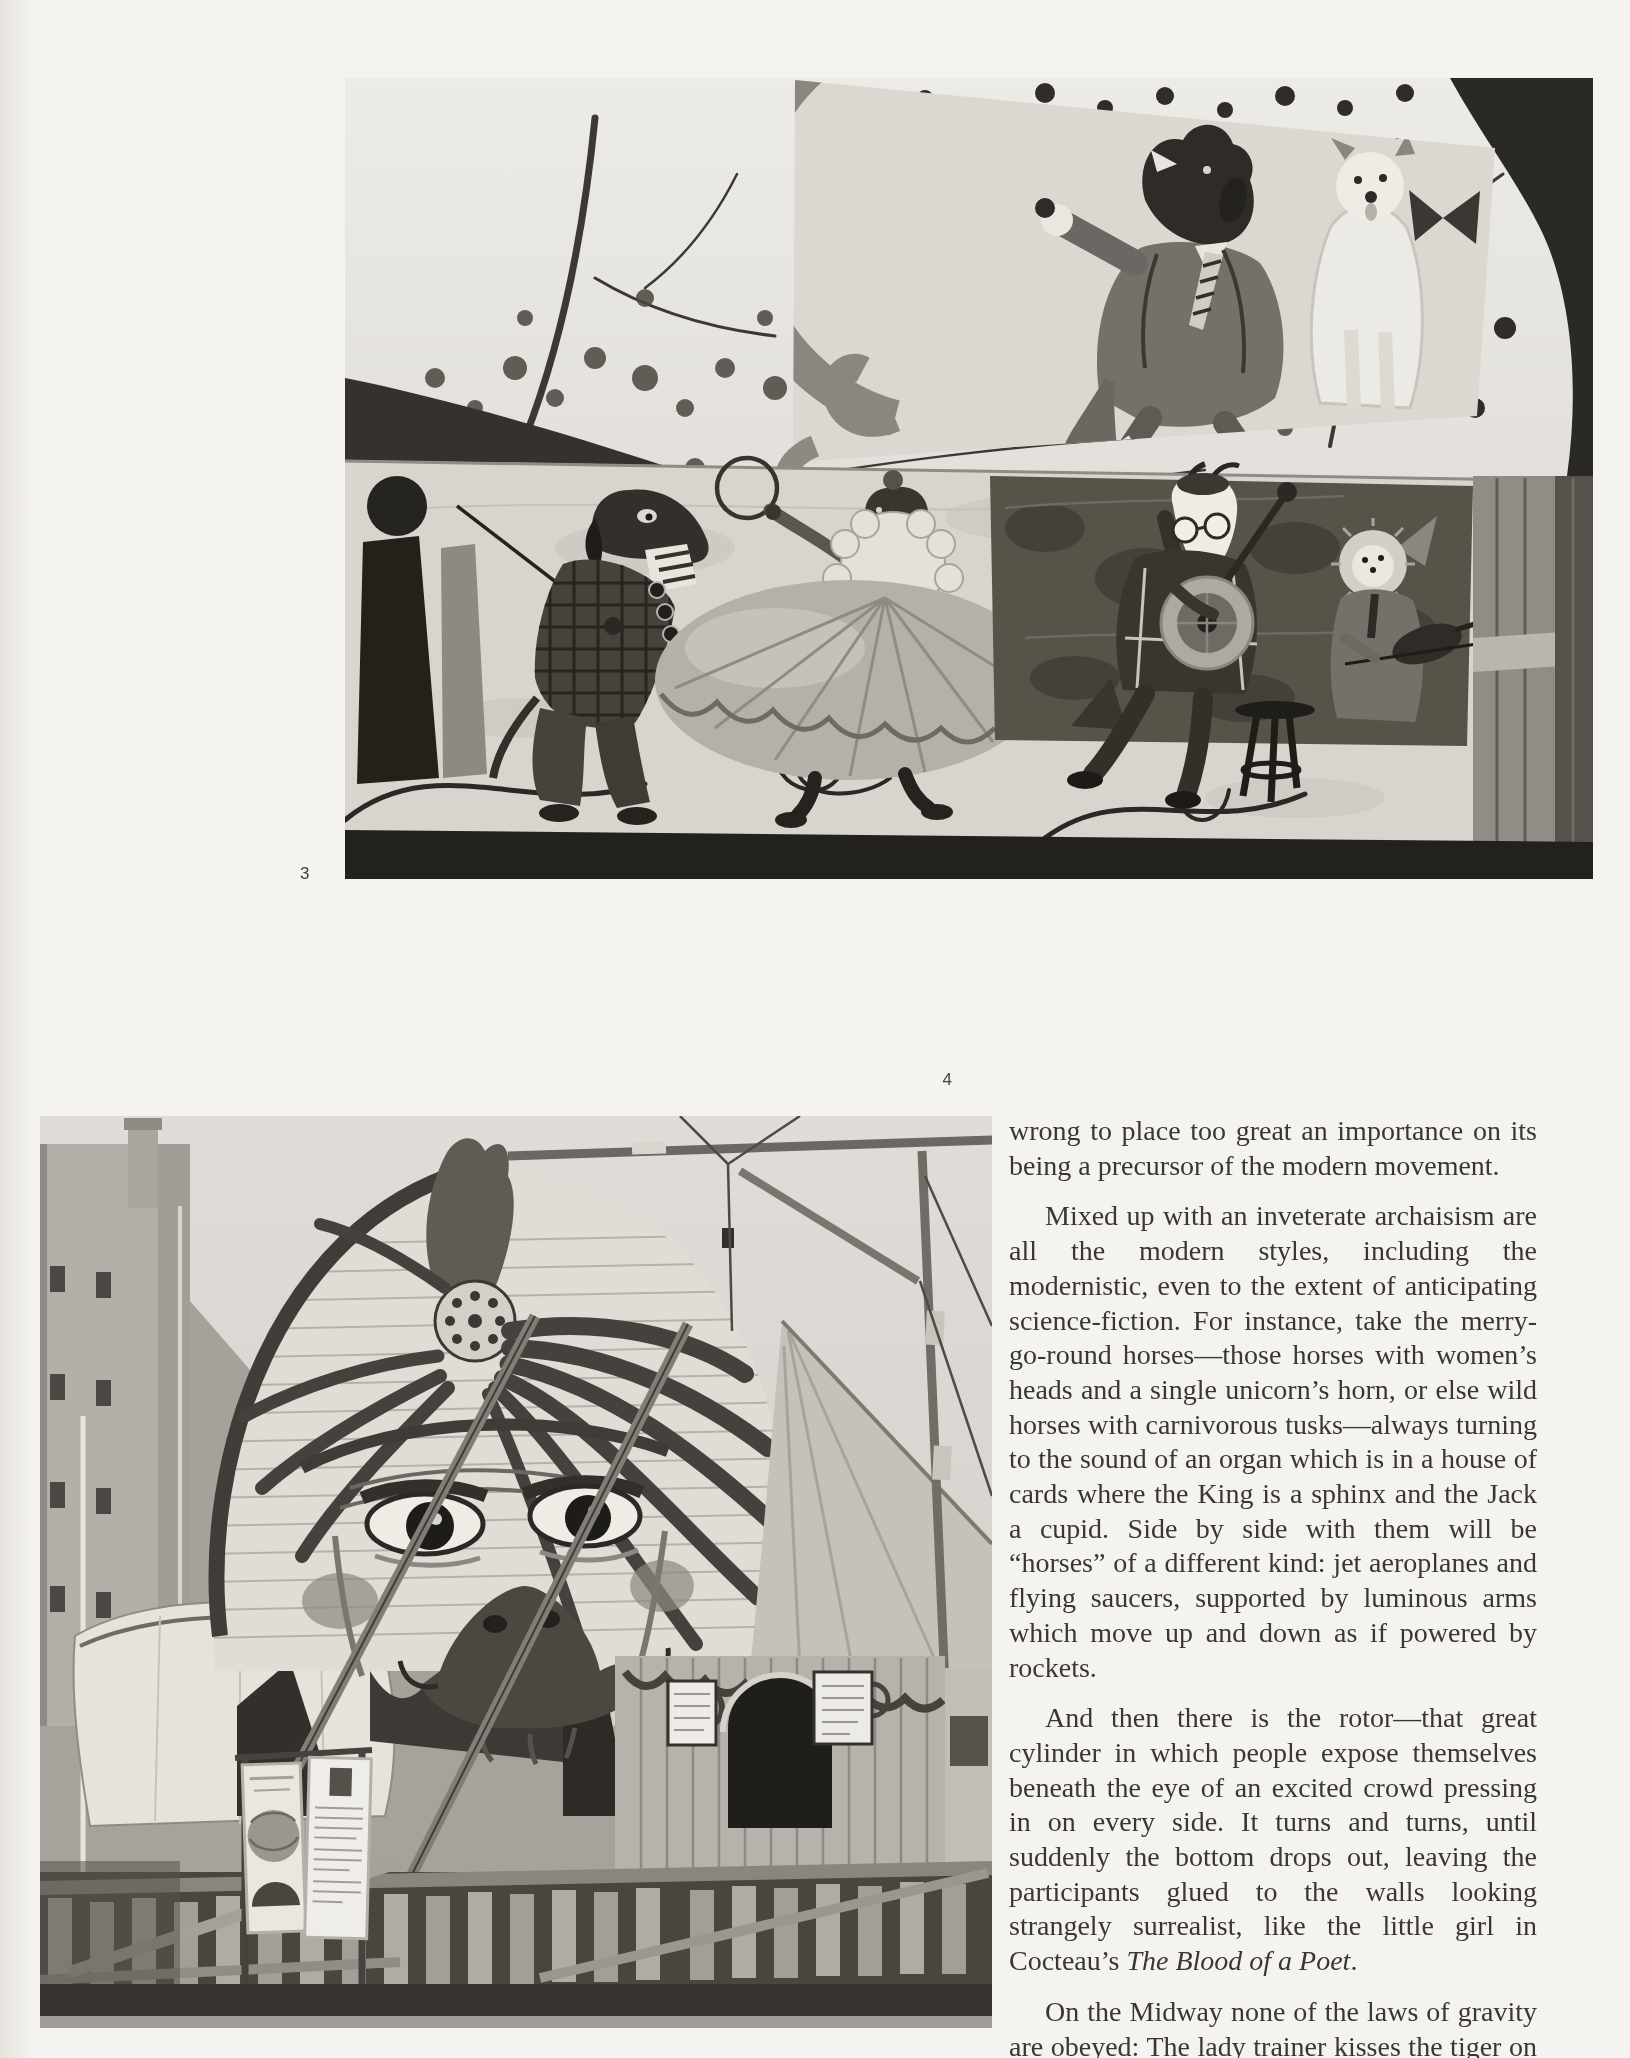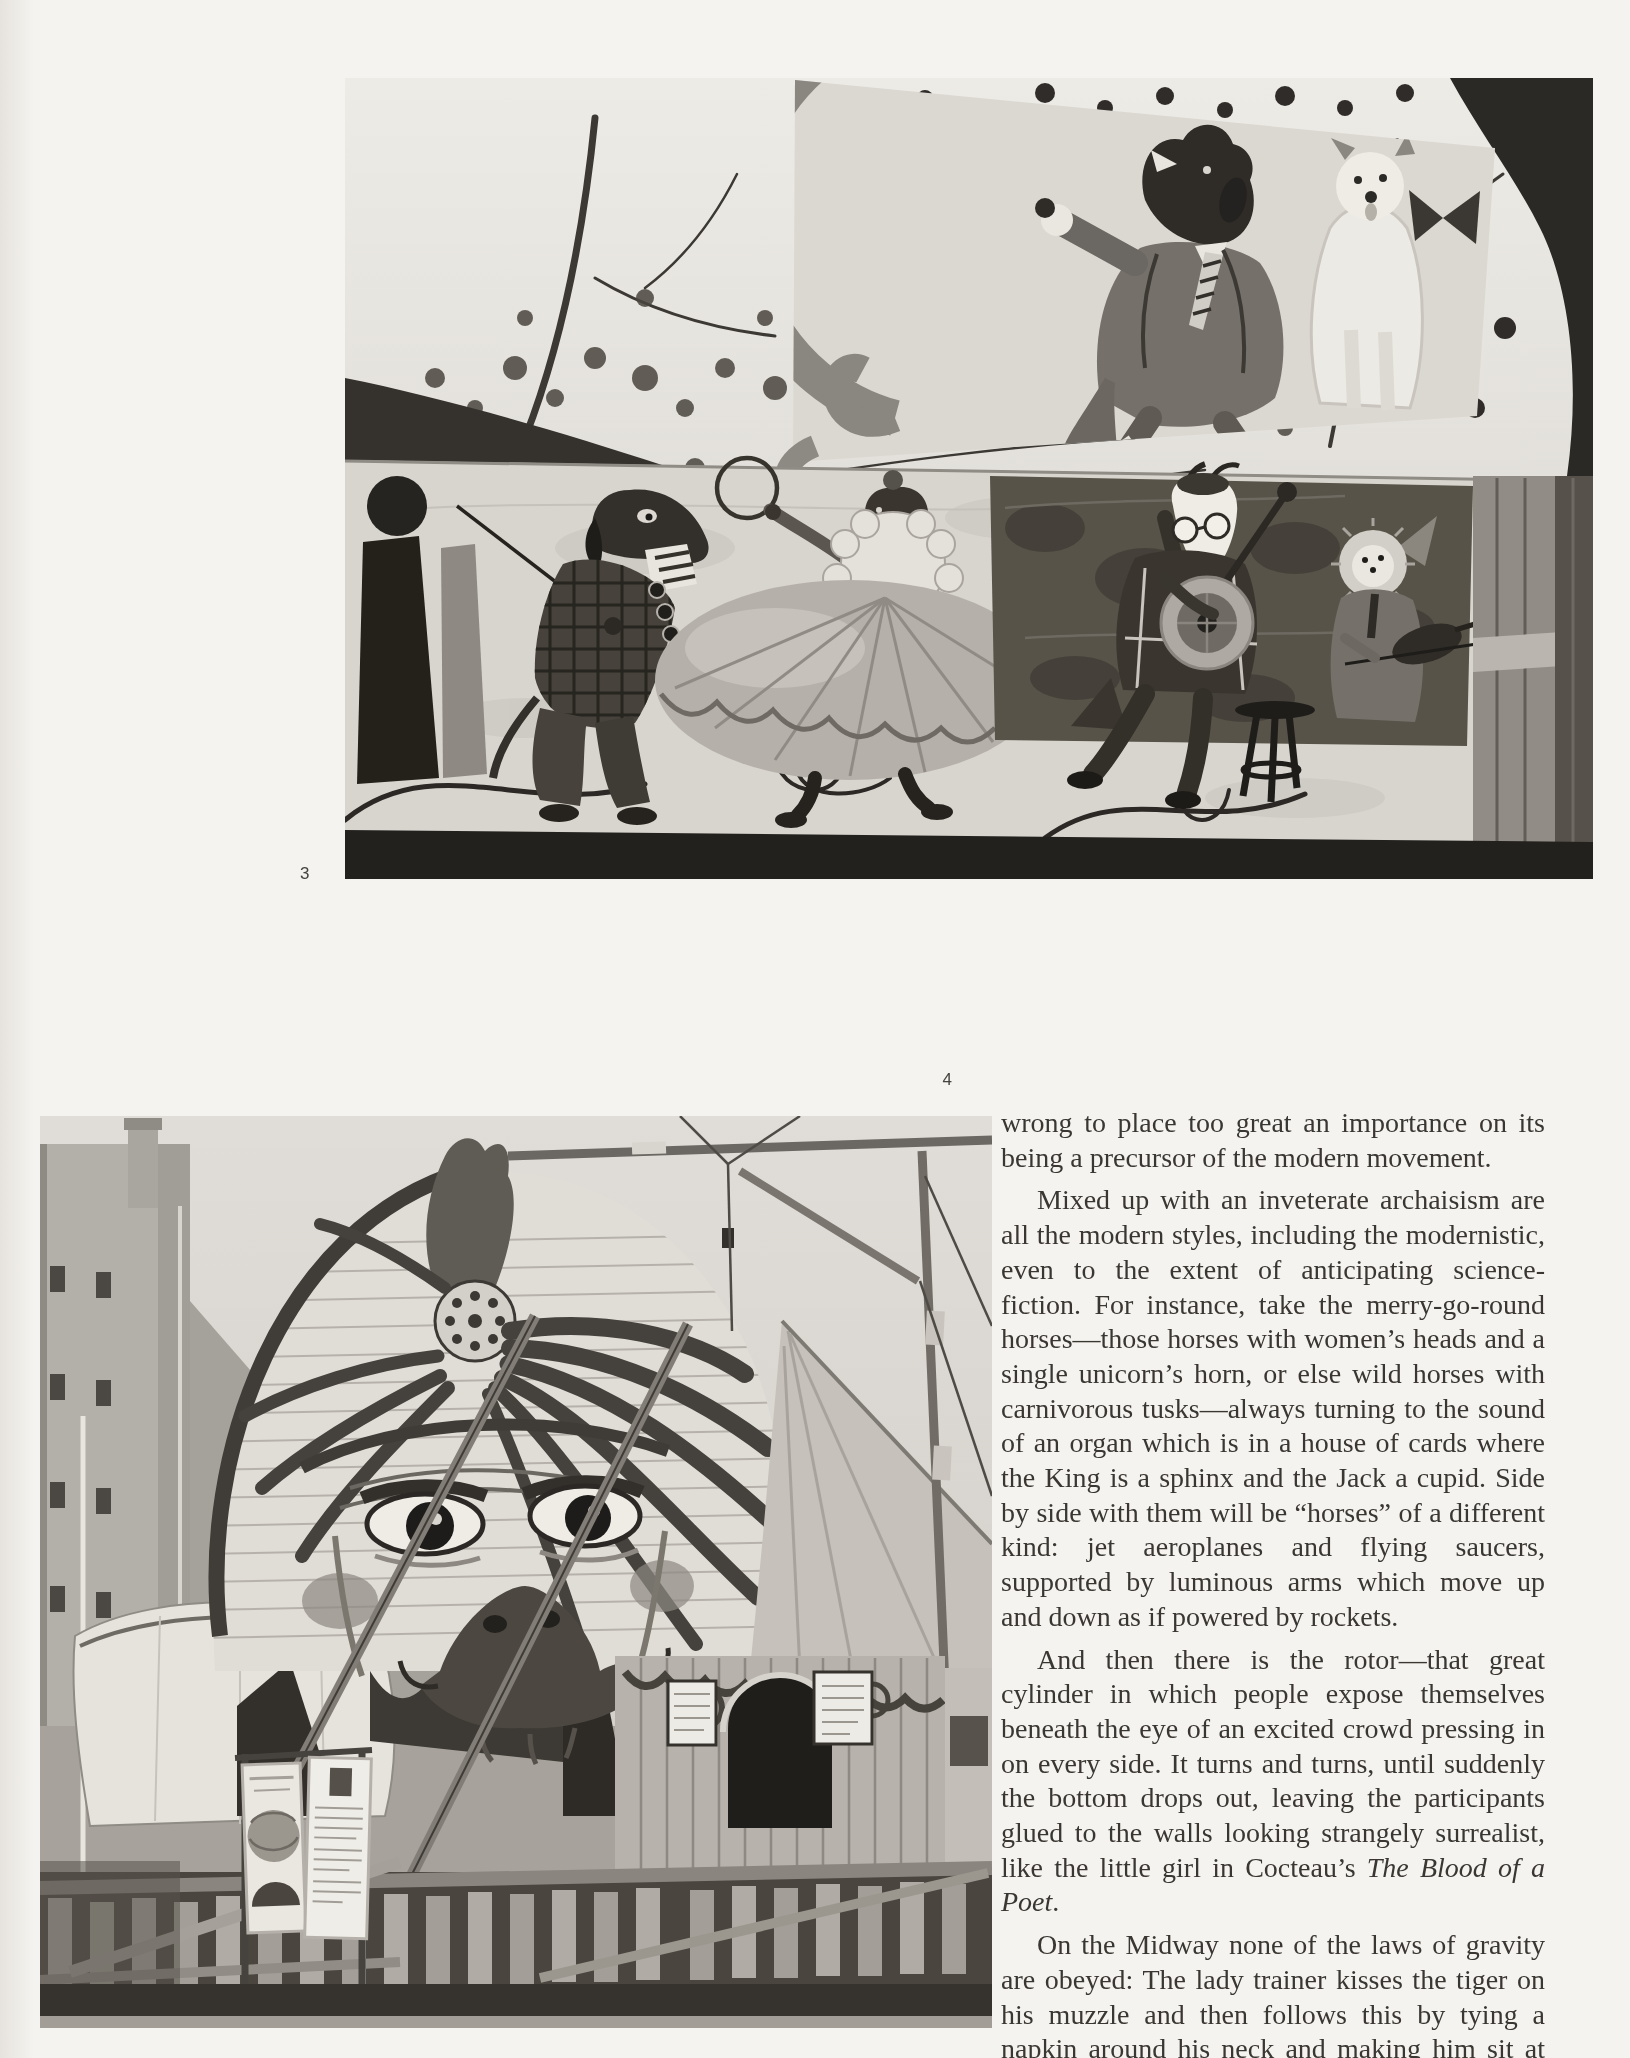--- a/index.html
+++ b/index.html
@@ -8,21 +8,21 @@
   .page::before{content:"";position:absolute;left:0;top:0;width:34px;height:100%;
     background:linear-gradient(90deg,#e6e3de 0%,#f5f3ef 100%);pointer-events:none;}
   .photo{position:absolute;overflow:hidden;}
   .photo svg{display:block;width:100%;height:100%;}
   .top-photo{left:305px;top:62px;width:1248px;height:801px;}
   .bottom-photo{left:0px;top:1100px;width:952px;height:912px;}
   .fig-label{position:absolute;font-family:"Liberation Sans", sans-serif;font-size:17px;color:#45433f;}
   .fig3{left:300px;top:864px;}
   .fig4{left:922px;top:1070px;width:30px;text-align:right;}
   .article{position:absolute;left:993px;top:1098px;width:560px;color:#3a3733;}
-  .article p.para{margin:8px;font-size:28px;line-height:34.7px;text-align:justify;}
+  .article p.para{margin:16px;font-size:28px;line-height:34.7px;text-align:justify;}
   .article p.para.indent{text-indent:36px;}
   .article i{font-style:italic;}
 </style>
 </head>
 <body style="color: rgb(58, 55, 51);">
 
 <div class="page">
 
   <figure class="photo top-photo">
     <svg viewBox="0 0 1248 801" preserveAspectRatio="none">

